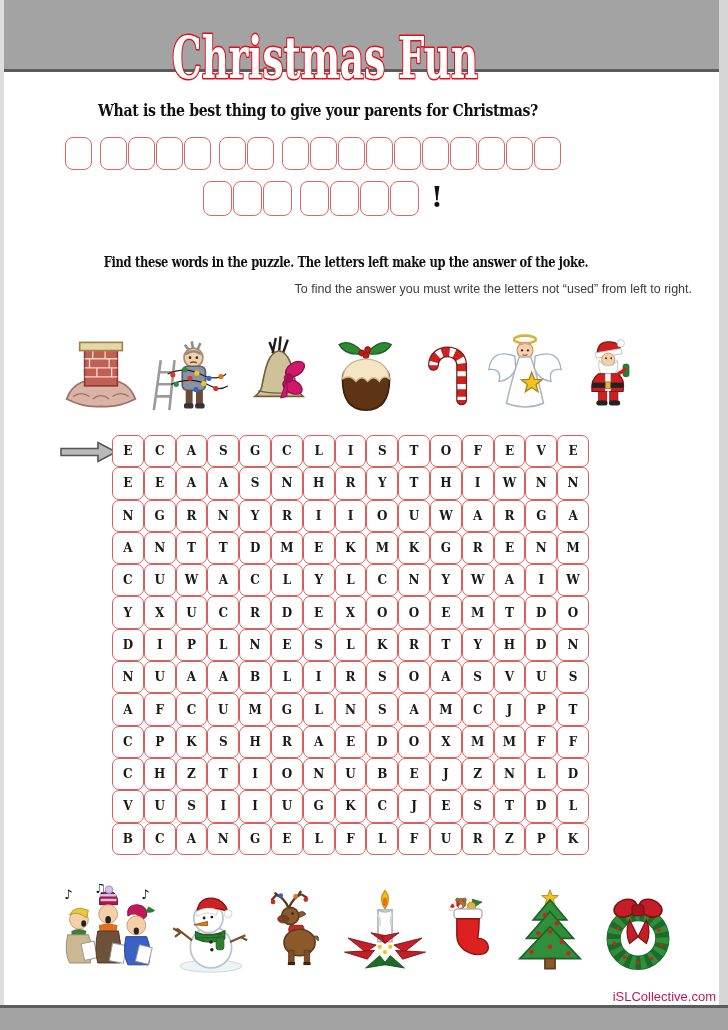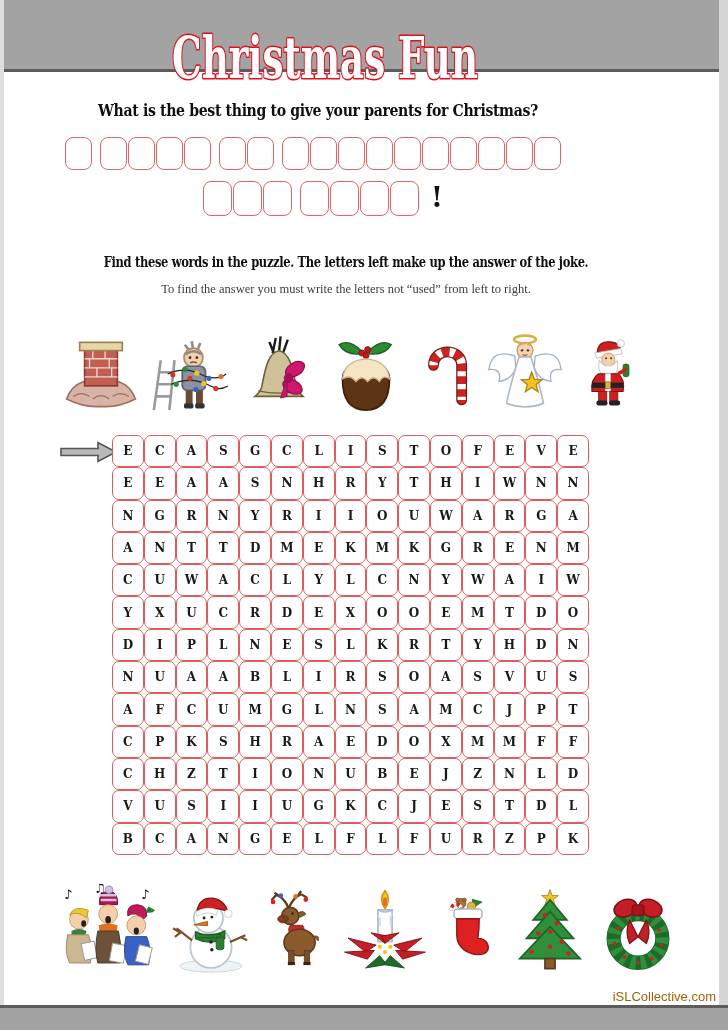--- a/index.html
+++ b/index.html
@@ -25,37 +25,37 @@
   #answer-row-2{left:203px;top:181px;}
   .abox-group{display:flex;gap:1px;}
   .abox{box-sizing:border-box;background:#fff;border:1.8px solid #e06565;border-radius:8px;}
   #answer-row-1 .abox{width:27px;height:33px;}
   #answer-row-2 .abox{width:29px;height:35px;}
   .abox-suffix{font-weight:bold;font-size:27px;line-height:33px;color:#111;margin-left:4px;}
 
   .instr-bold{position:absolute;left:0;top:254px;width:692px;text-align:center;
     font-weight:bold;font-size:14px;color:#101010;letter-spacing:-0.4px;
     transform:scaleX(0.82);transform-origin:50% 50%;white-space:nowrap;}
-  .instr-small{position:absolute;left:0;top:282px;width:692px;text-align:center;
-    font-size:12.5px;color:#3d3d3d;font-family:Liberation Serif, serif;}
+  .instr-small{position:absolute;left:0;top:282px;width:692px;text-align:right;
+    font-size:12.5px;color:#3d3d3d;font-family:Liberation Sans, sans-serif;}
 
   .images-row{position:absolute;display:flex;justify-content:space-between;align-items:flex-end;}
   #top-images{left:60px;top:322px;width:586px;height:100px;}
   #bottom-images{left:56px;top:878px;width:624px;height:100px;}
   .fig{flex:0 0 auto;display:block;}
 
   .arrow-wrap{position:absolute;left:60px;top:441px;}
 
   #puzzle-grid{position:absolute;left:112px;top:435px;display:grid;
     grid-template-columns:repeat(15,31.8px);grid-auto-rows:32.3px;}
   .cell{box-sizing:border-box;border:1.5px solid #dd5d5d;border-radius:7px;background:#fff;
     display:flex;align-items:center;justify-content:center;
     font-size:12px;font-weight:bold;color:#191919;}
 
-  .watermark{position:absolute;right:12px;top:989px;font-size:13px;color:#a16207;
+  .watermark{position:absolute;right:12px;top:989px;font-size:13px;color:#be185d;
     font-family:"Liberation Sans",sans-serif;z-index:4;}
 </style>
 </head>
 <body>
 
 <div class="band-top"></div>
 <div class="edge-left"></div>
 <div class="edge-right"></div>
 
 <svg class="title-svg" width="330" height="78">

